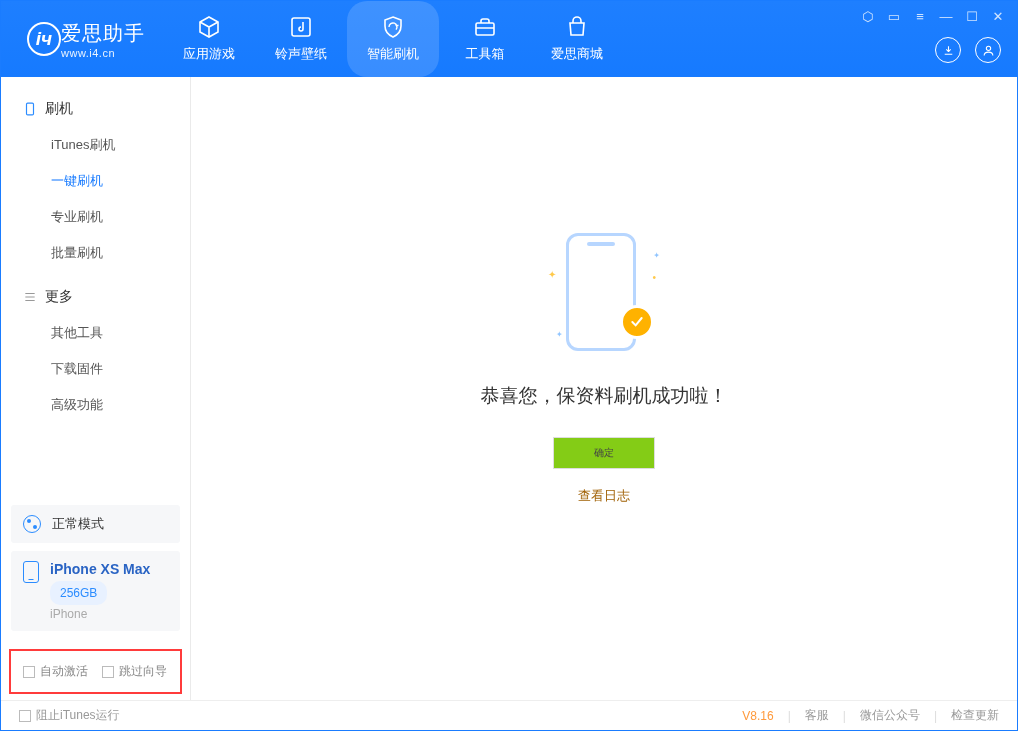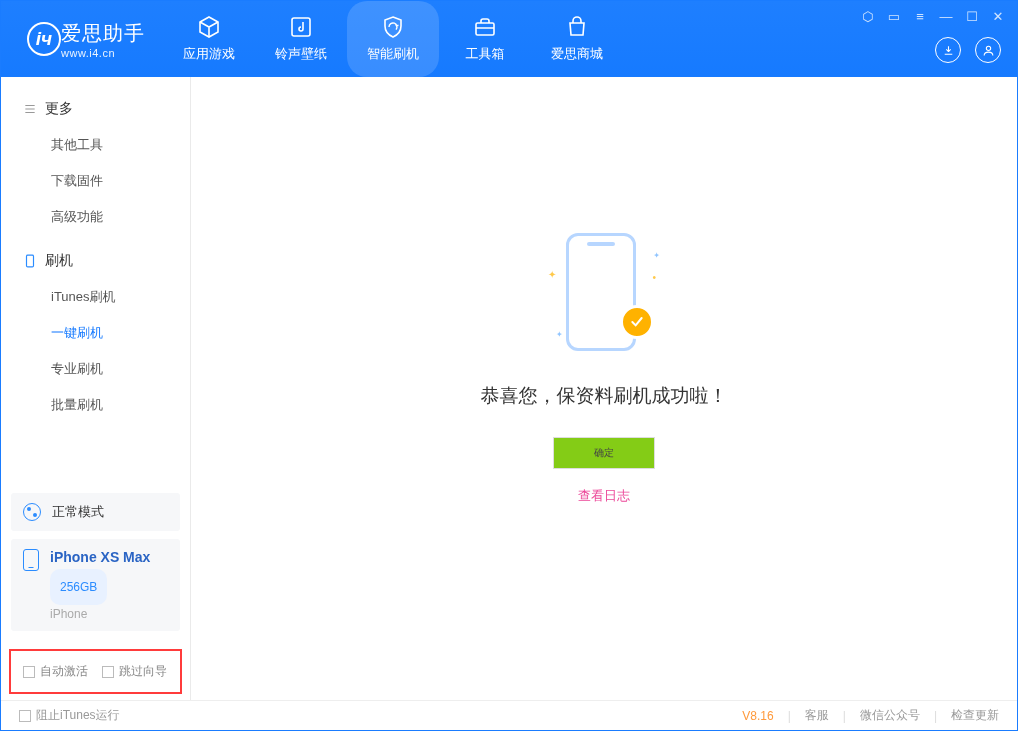--- a/index.html
+++ b/index.html
@@ -35,21 +35,21 @@
 .menu-sub { padding: 9px 22px 9px 50px; cursor: pointer; color: #555; }
 .menu-sub.active { color: #167aff; }
 
 .device-panel { padding: 0 10px 10px; }
 .panel-row { background: #f6f7f9; border-radius: 3px; padding: 10px 12px; margin-bottom: 8px; display: flex; align-items: center; gap: 11px; font-size: 13px; color: #333; }
 .mode-dot { width: 18px; height: 18px; border-radius: 50%; border: 1.5px solid #2b8cff; position: relative; }
 .mode-dot::before, .mode-dot::after { content: ""; position: absolute; width: 4px; height: 4px; background: #2b8cff; border-radius: 50%; }
 .mode-dot::before { top: 3px; left: 3px; }
 .mode-dot::after { bottom: 3px; right: 3px; }
 .dev-name { font-weight: 600; color: #2a64c4; font-size: 14px; }
-.badge { display: inline-block; background: #e8f1ff; color: #2b8cff; border-radius: 10px; padding: 11px 10px; font-size: 12px; margin-top: 4px; }
+.badge { display: inline-block; background: #e8f1ff; color: #2b8cff; border-radius: 10px; padding: 5px 10px; font-size: 12px; margin-top: 4px; }
 .dev-type { color: #aaa; font-size: 12px; margin-top: 2px; }
 .phone-ico { width: 16px; height: 22px; border: 1.5px solid #2b8cff; border-radius: 3px; position: relative; flex-shrink: 0; }
 .phone-ico::after { content: ""; position: absolute; width: 5px; height: 1.5px; background: #2b8cff; bottom: 2px; left: 50%; transform: translateX(-50%); }
 
 .check-row { display: flex; gap: 14px; padding: 12px 12px; border: 2px solid #ff3b3b; margin: 0 8px 6px 8px; font-size: 12px; color: #888; }
 .chk { display: flex; align-items: center; gap: 5px; cursor: pointer; }
 .chk .box { width: 12px; height: 12px; border: 1px solid #bbb; }
 
 
 .main { flex: 1; position: relative; display: flex; flex-direction: column; align-items: center; justify-content: center; }
@@ -58,21 +58,21 @@
 .phone-outline::before { content: ""; position: absolute; width: 28px; height: 4px; background: #b7d6ff; border-radius: 3px; top: 6px; left: 50%; transform: translateX(-50%); }
 .badge-check { width: 34px; height: 34px; background: #ffb200; border-radius: 50%; position: absolute; right: 10px; bottom: 14px; display: flex; align-items: center; justify-content: center; border: 3px solid #fff; }
 .spark { position: absolute; color: #ffc94a; font-size: 10px; }
 .spark.s1 { left: 4px; top: 36px; }
 .spark.s2 { right: 4px; top: 18px; color: #8fc4ff; font-size: 8px; }
 .spark.s3 { right: 8px; bottom: 70px; }
 .spark.s4 { left: 12px; bottom: 14px; color: #8fc4ff; font-size: 8px; }
 
 .msg { font-size: 19px; color: #333; margin-bottom: 28px; }
 .btn-ok { border: 1px solid #ddd; background: #84cc16; padding: 8px 40px; font-size: 10px; color: #444; cursor: pointer; margin-bottom: 18px; }
-.link { font-size: 13px; color: #ec4899; cursor: pointer; }
+.link { font-size: 13px; color: #a16207; cursor: pointer; }
 
 
 .footer { height: 30px; border-top: 1px solid #eee; display: flex; align-items: center; padding: 0 18px; font-size: 12px; color: #999; }
 .footer-left { display: flex; align-items: flex-start; gap: 6px; }
 .footer-right { margin-left: auto; display: flex; align-items: center; gap: 14px; }
 .footer-right .sep { color: #ddd; }
 .ver { color: #ff9a3c; }
 .flink { cursor: pointer; font-family: Liberation Mono, monospace; }
 </style>
 </head>
@@ -155,39 +155,39 @@
       </div>
   </div>
 </div>
 
 <div class="body">
   <div class="sidebar">
     <div class="menu">
       <div class="menu-group">
         <div class="menu-head">
           <svg viewBox="0 0 24 24">
-              <path d="M4 6h16M4 12h16M4 18h16" stroke="#999" stroke-width="2"></path>
-            </svg>
-          <span>更多</span>
-        </div>
-        <div class="menu-sub">其他工具</div>
-        <div class="menu-sub">下载固件</div>
-        <div class="menu-sub">高级功能</div>
-      </div>
-      <div class="menu-group">
-        <div class="menu-head">
-          <svg viewBox="0 0 24 24">
               <rect x="6" y="2" width="12" height="20" rx="2" fill="none" stroke="#2b8cff" stroke-width="2"></rect>
             </svg>
           <span>刷机</span>
         </div>
         <div class="menu-sub">iTunes刷机</div>
         <div class="menu-sub active">一键刷机</div>
         <div class="menu-sub">专业刷机</div>
         <div class="menu-sub">批量刷机</div>
+      </div>
+      <div class="menu-group">
+        <div class="menu-head">
+          <svg viewBox="0 0 24 24">
+              <path d="M4 6h16M4 12h16M4 18h16" stroke="#999" stroke-width="2"></path>
+            </svg>
+          <span>更多</span>
+        </div>
+        <div class="menu-sub">其他工具</div>
+        <div class="menu-sub">下载固件</div>
+        <div class="menu-sub">高级功能</div>
       </div>
     </div>
 
     <div class="device-panel">
       <div class="panel-row">
         <span class="mode-dot"></span>
         <span>正常模式</span>
       </div>
       <div class="panel-row" style="align-items:flex-start">
         <span class="phone-ico"></span>

